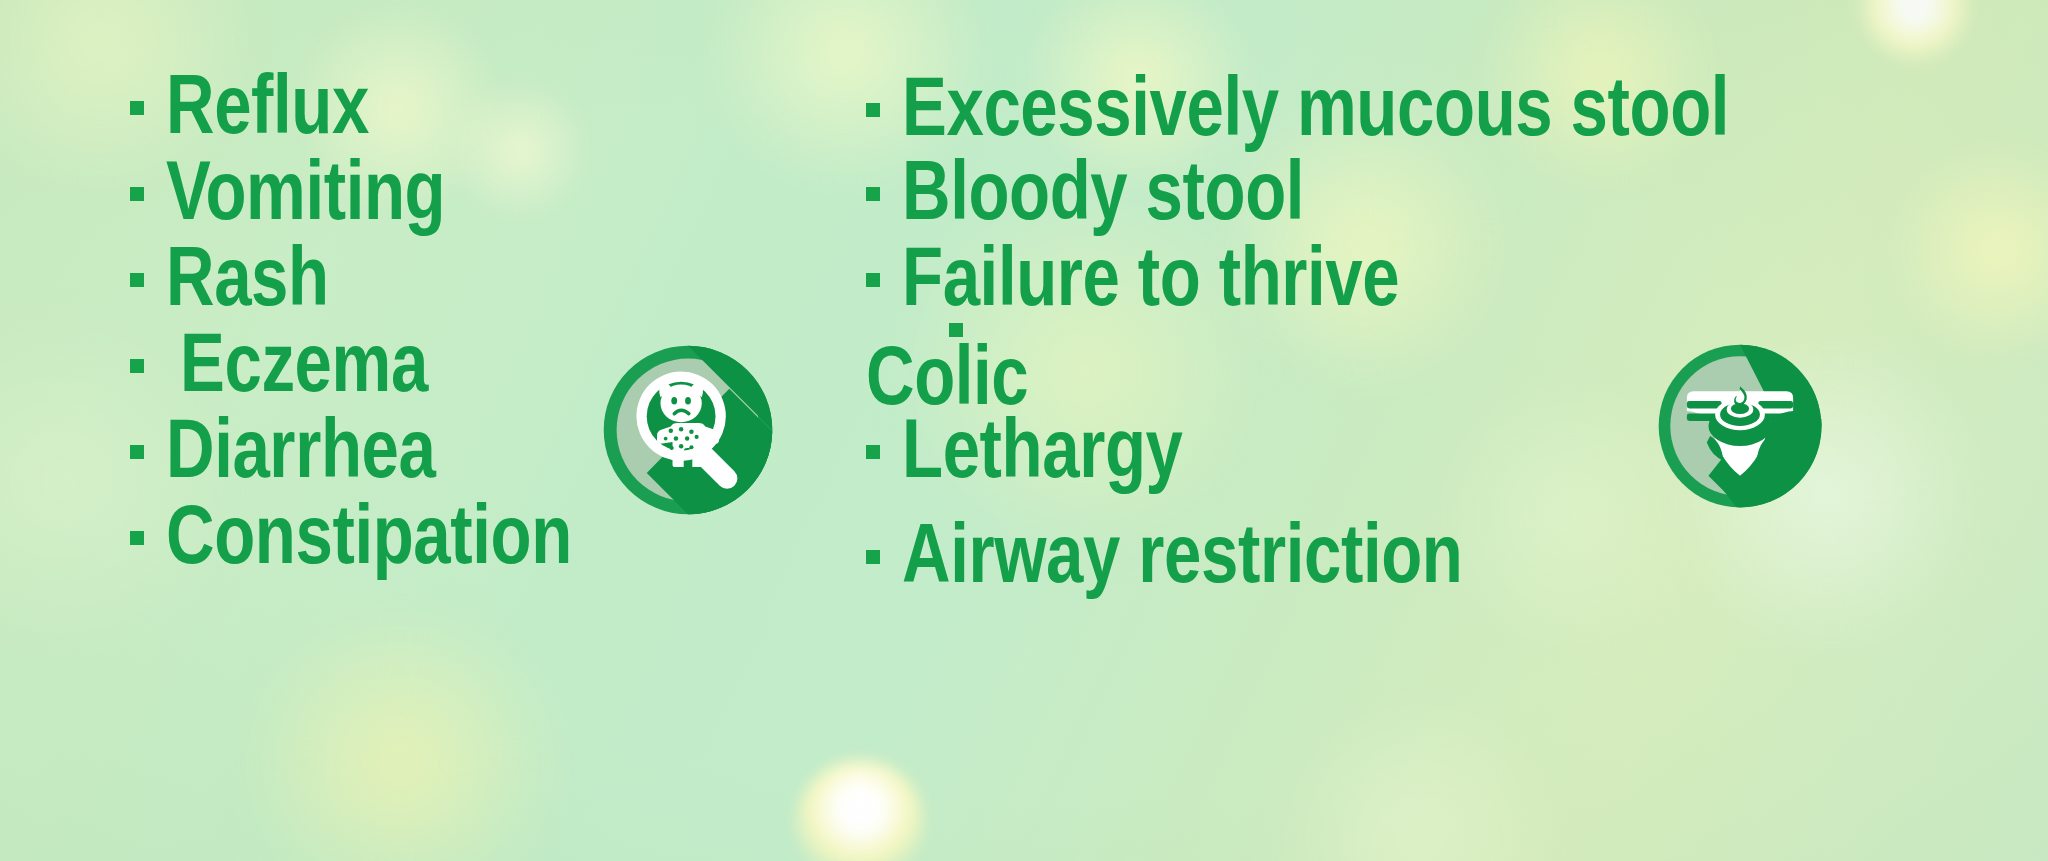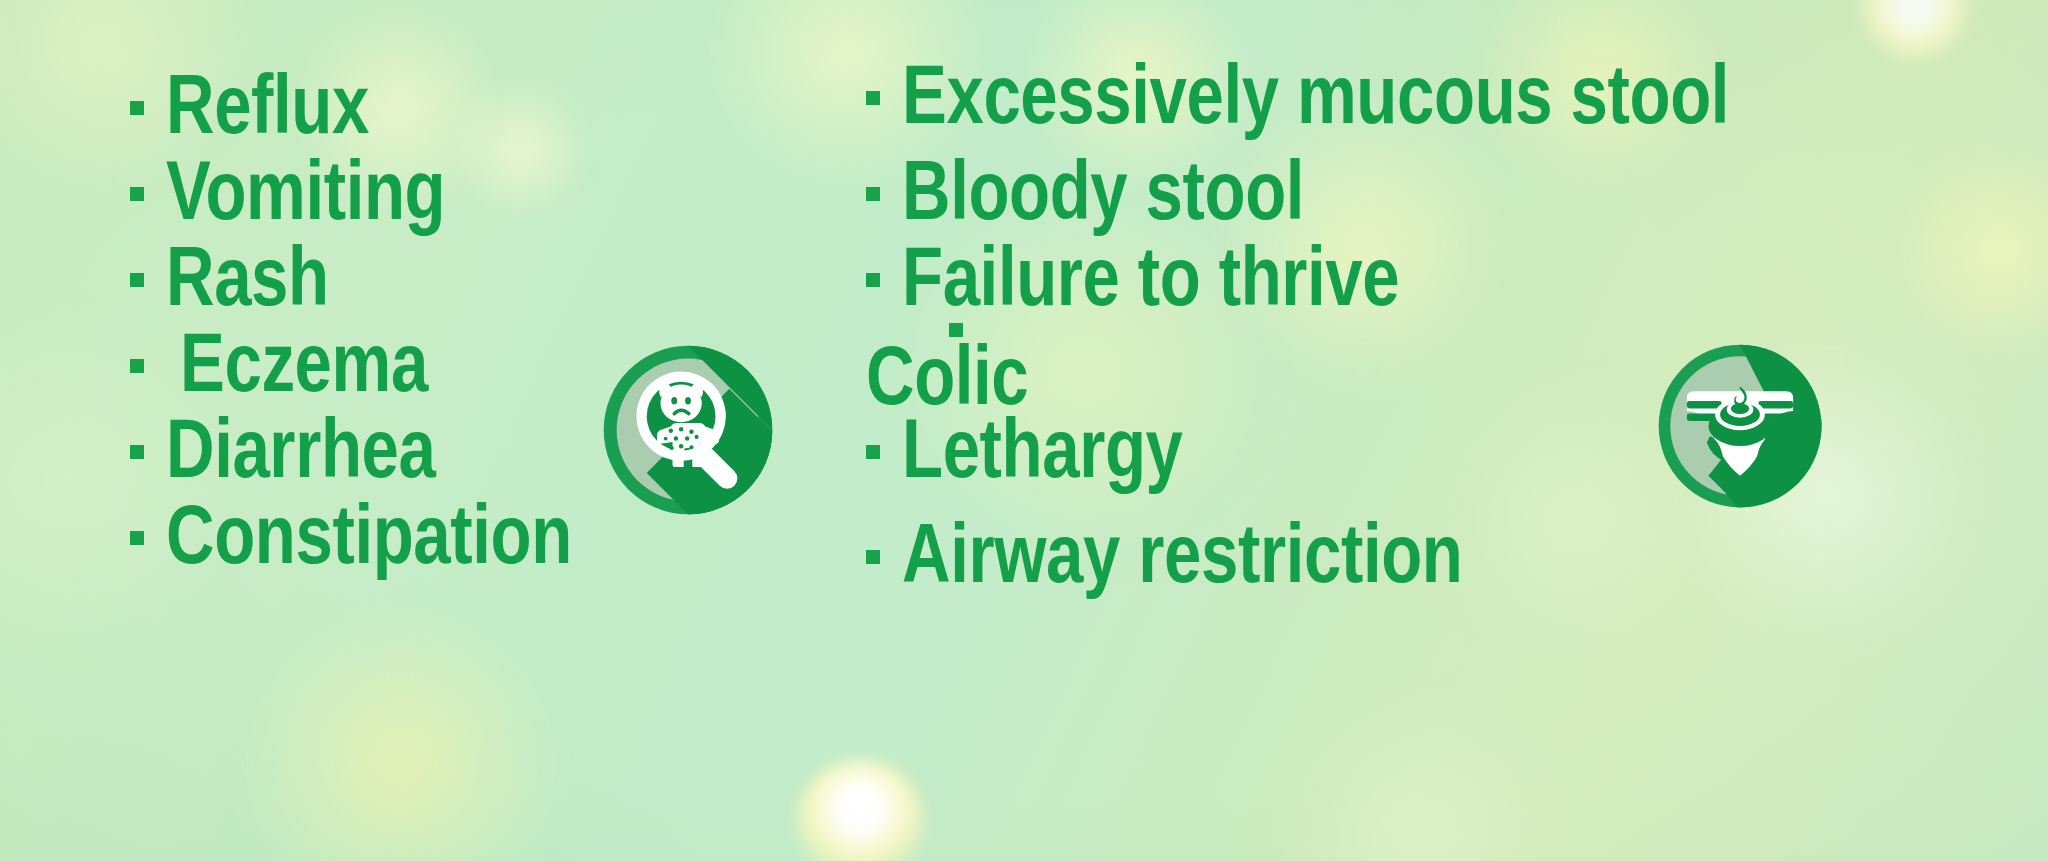--- a/index.html
+++ b/index.html
@@ -165,21 +165,21 @@
     </div>
 
     <div class="bullet-row" style="top:493px;">
       <span class="sq-bullet"></span>
       <span class="bullet-label">Constipation</span>
     </div>
   </div>
 
   <div class="col col-right">
 
-    <div class="bullet-row" style="top:53px;">
+    <div class="bullet-row" style="top:65px;">
       <span class="sq-bullet"></span>
       <span class="bullet-label">Excessively mucous stool</span>
     </div>
 
     <div class="bullet-row" style="top:149px;">
       <span class="sq-bullet"></span>
       <span class="bullet-label">Bloody stool</span>
     </div>
 
     <div class="bullet-row" style="top:235px;">

